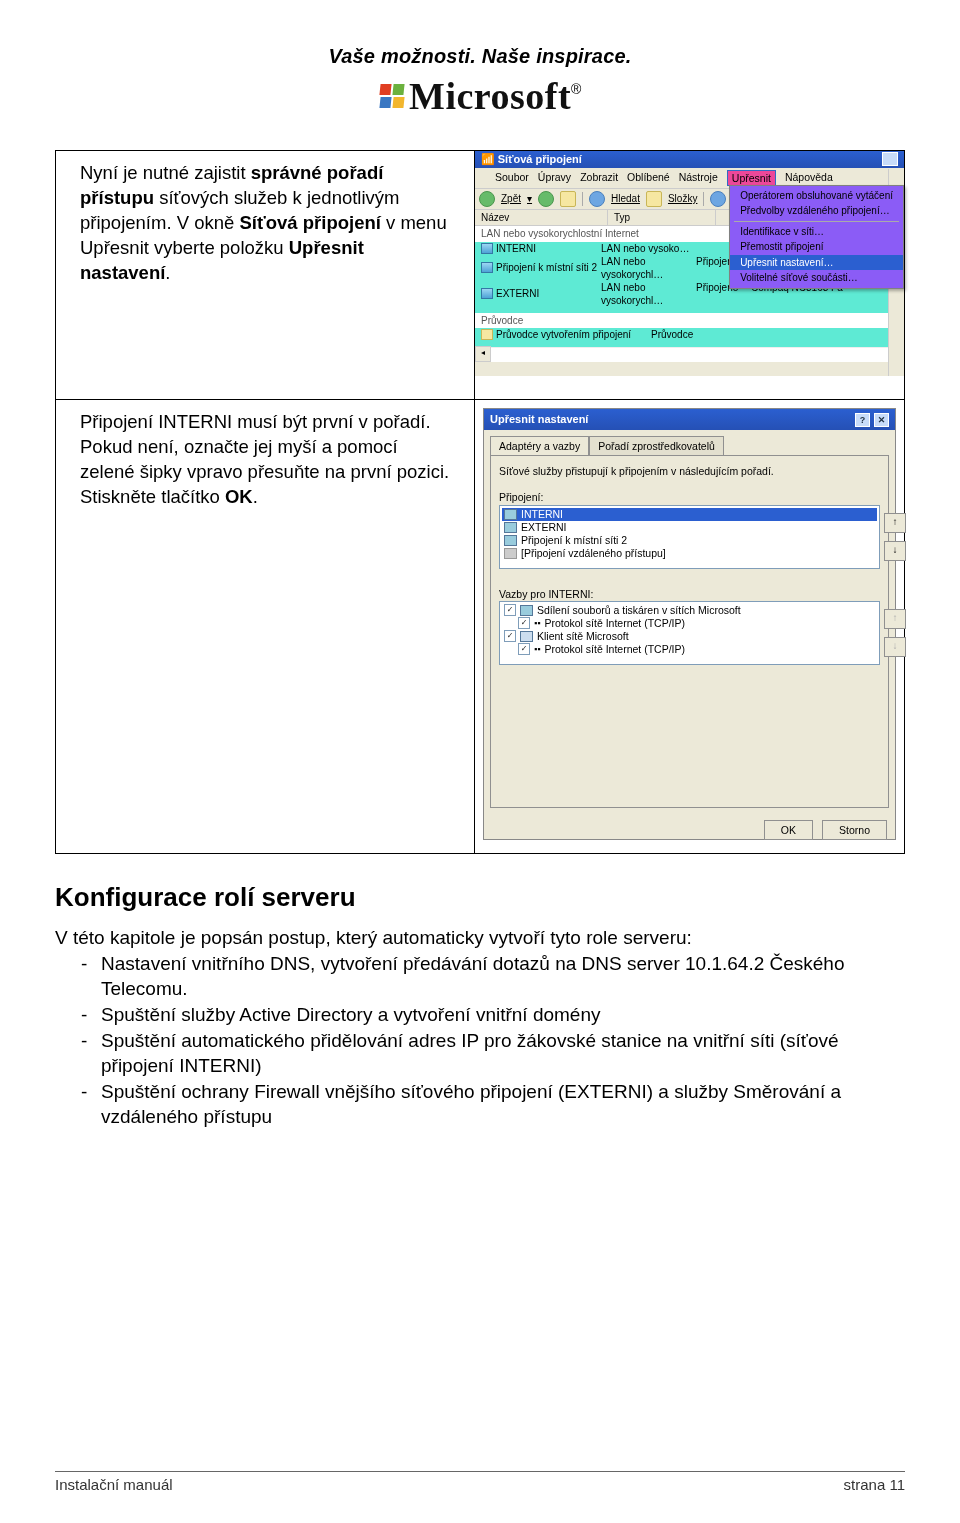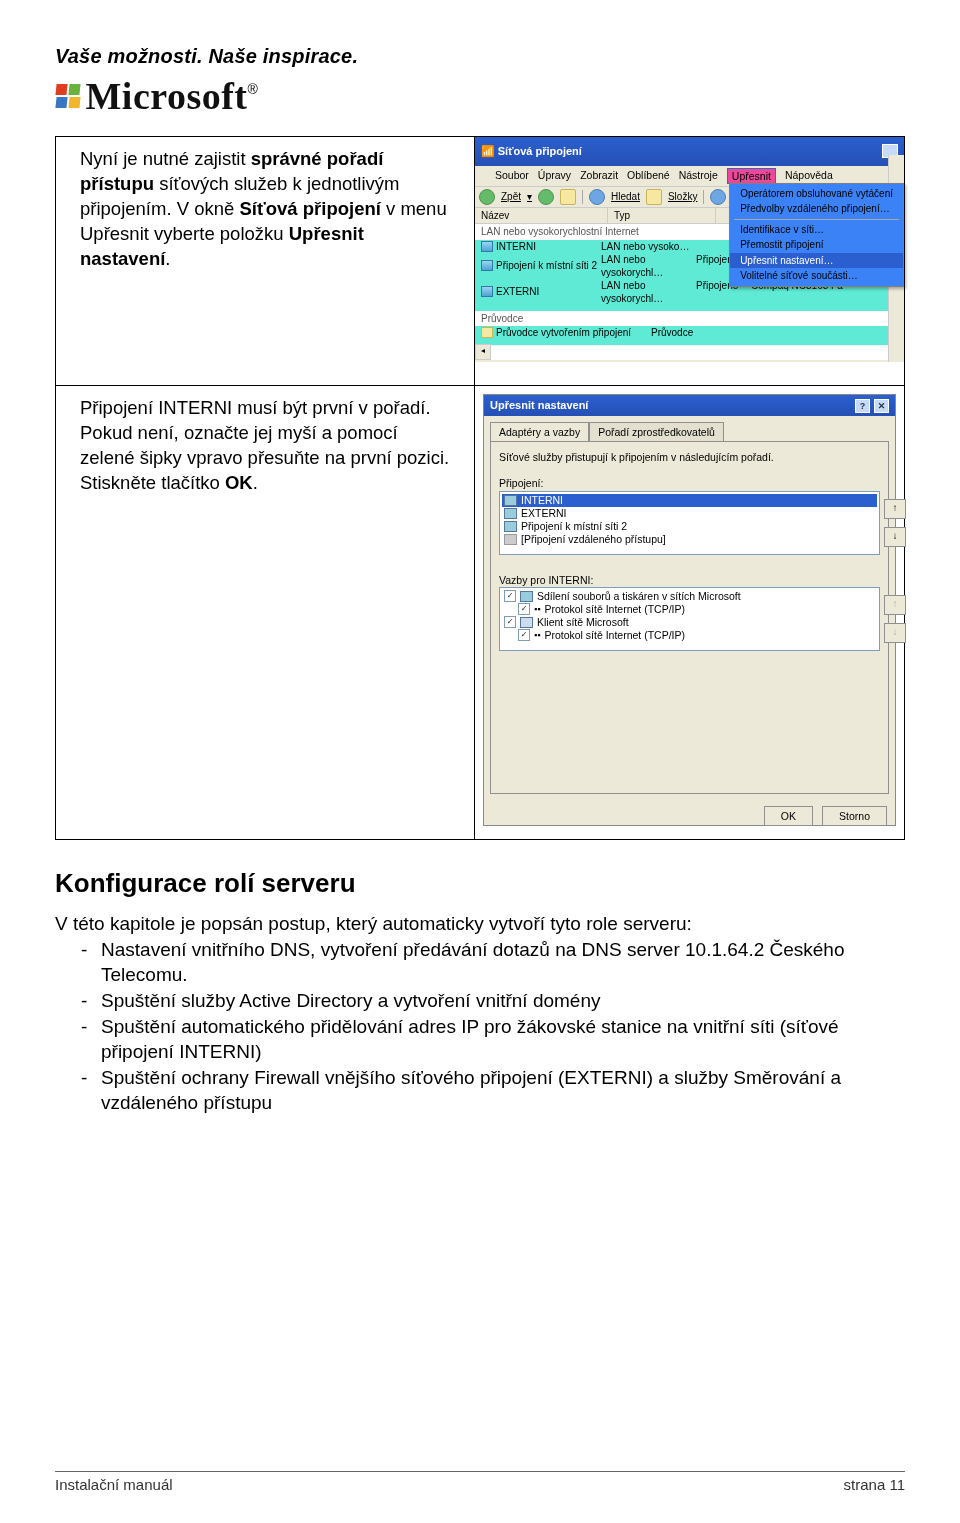--- a/index.html
+++ b/index.html
@@ -9,22 +9,22 @@
     color: #000;
     width: 960px;
   }
   .page {
     padding: 45px 55px 30px 55px;
     box-sizing: border-box;
     min-height: 1523px;
     position: relative;
   }
   .header {
-    text-align: left;
-    margin-bottom: 18px;
+    text-align: center;
+    margin-bottom: 32px;
   }
   .tagline {
     font-style: italic;
     font-weight: bold;
     font-size: 20px;
     letter-spacing: 0.2px;
   }
   .mslogo {
     margin-top: 6px;
     display: inline-block;
@@ -64,28 +64,28 @@
   .row2 .cell { min-height: 455px; }
   .grid + .grid { margin-top: -1px; }
   .cell + .cell { margin-left: -1px; }
   .b { font-weight: bold; }
 
   
   .ss { font-family: Tahoma, Arial, sans-serif; color:#000; }
   .ss1 { background:#ece9d8; position:relative; height:225px; }
   .ss1 .titlebar {
     background: linear-gradient(#2b5fd0,#2550b5);
-    color:#fff; font-weight:bold; font-size:11px; padding:7px 6px;
+    color:#fff; font-weight:bold; font-size:11px; padding:1px 6px;
     display:flex; justify-content:space-between; align-items:center;
   }
   .ss1 .menubar { background:#ece9d8; font-size:10.5px; padding:2px 20px; display:flex; gap:9px; border-bottom:1px solid #ccc; position:relative;}
   .ss1 .menubar span { cursor:default; }
   .ss1 .menubar .hi { border:1px solid #316ac5; background:#ec4899; padding:0 4px; }
   .ss1 .dropdown {
-    position:absolute; right:0; top:17px; background:#3b82f6; border:1px solid #808080;
+    position:absolute; right:0; top:17px; background:#8b5cf6; border:1px solid #808080;
     font-size:10px; padding:2px 0; z-index:5; box-shadow:2px 2px 3px rgba(0,0,0,0.3);
   }
   .ss1 .dropdown .dd { padding:1px 10px; white-space:nowrap; }
   .ss1 .dropdown .dd.sel { background:#2b5fd0; color:#fff; }
   .ss1 .dropdown hr { border:none; border-top:1px solid #aaa; margin:2px 4px; }
   .ss1 .toolbar { background:#ece9d8; font-size:10px; padding:1px 4px; display:flex; gap:6px; align-items:center; border-bottom:1px solid #ccc;text-decoration:underline;}
   .ss1 .toolbar .ico { width:14px; height:14px; display:inline-block; background:#6da6e2; border-radius:50%; border:1px solid #4a80bd;}
   .ss1 .toolbar .ico.g { background:#66bb6a; border-color:#4a964e; }
   .ss1 .toolbar .ico.f { background:#f6e7a1; border-radius:2px; border-color:#c9b657; }
   .ss1 .addr { background:#ece9d8; font-size:10px; padding:2px 4px; display:flex; gap:4px; align-items:center; border-bottom:1px solid #ccc;}

